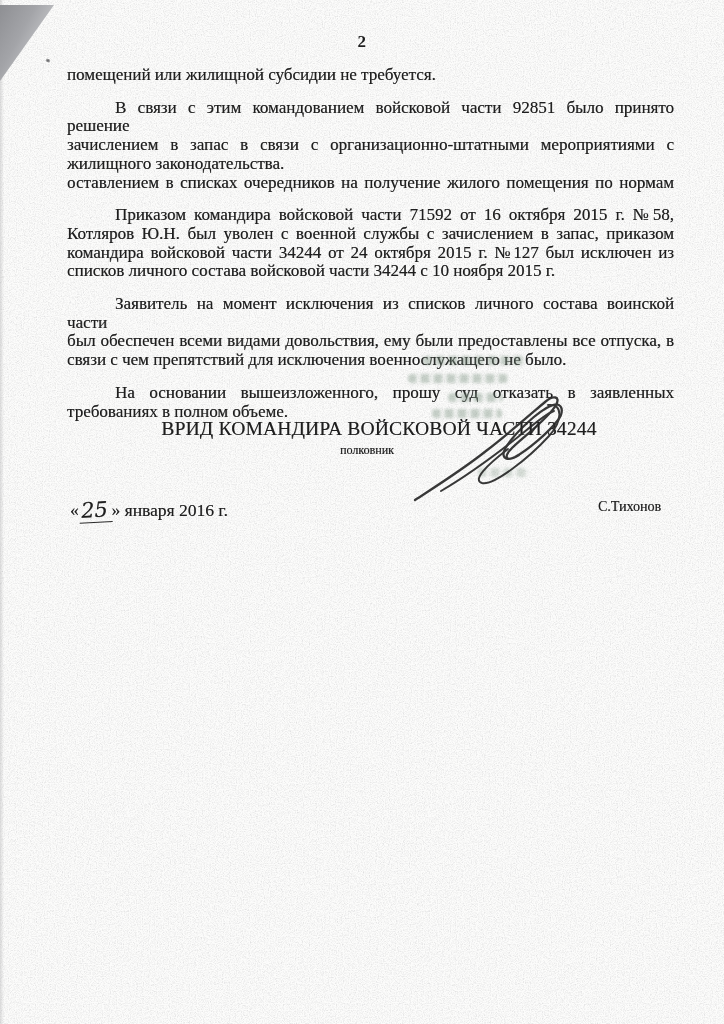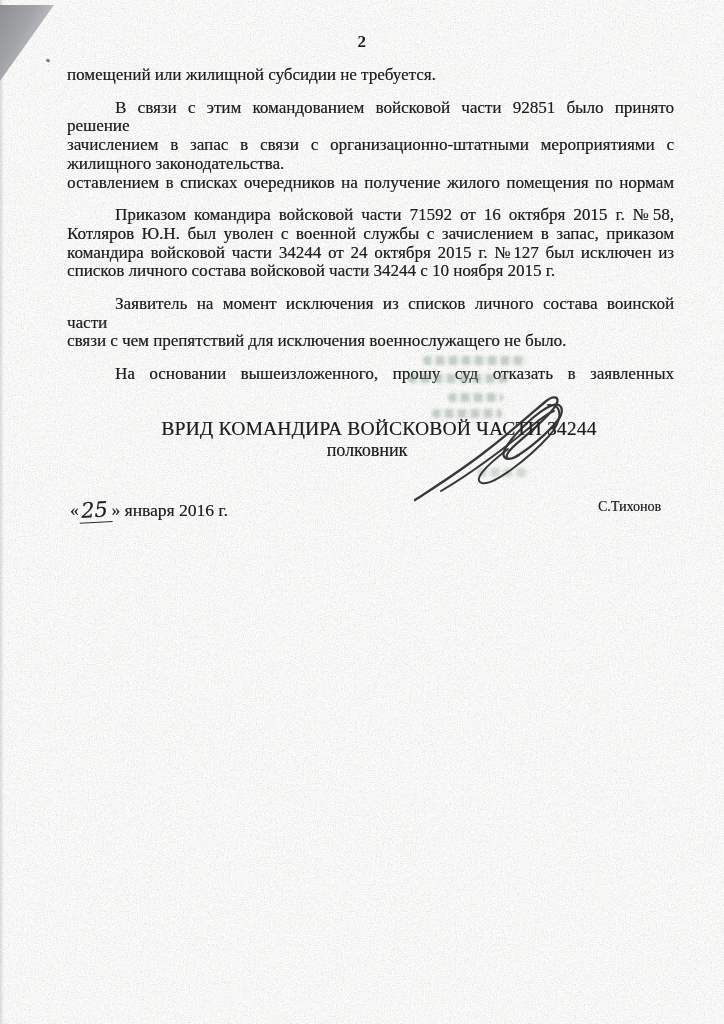--- a/index.html
+++ b/index.html
@@ -47,21 +47,21 @@
   .line { line-height: 18.7px; white-space: normal; }
   .just { text-align: justify; text-align-last: justify; }
   .ind  { text-indent: 48px; margin-top: 14px; }
   
   .sig-block {
     position: absolute; left: 84px; top: 417px; width: 590px;
     text-align: center;
     text-shadow: .35px .25px 0 rgba(25,25,25,.5);
   }
   .sig-title { font-size: 19.5px; line-height: 23px; letter-spacing: .2px; }
-  .sig-rank  { font-size: 18px; line-height: 21px; transform: translateX(-12px); text-align: center; }
+  .sig-rank  { font-size: 12px; line-height: 21px; transform: translateX(-12px); text-align: center; }
   .sig-name  {
     position: absolute; left: 598px; top: 453px;
     font-size: 14px; line-height: 20px;
     text-shadow: .35px .25px 0 rgba(25,25,25,.5);
     margin-top: 44px;
   }
   .signature-svg { position: absolute; left: 410px; top: 392px; }
   
   .date-line {
     position: absolute; left: 70px; top: 497px;
@@ -122,24 +122,26 @@
       <div class="line just">оставлением в списках очередников на получение жилого помещения по нормам</div>
     </div>
     <div class="para">
       <div class="line just ind">Приказом командира войсковой части 71592 от 16 октября 2015 г. №58,</div>
       <div class="line just">Котляров Ю.Н. был уволен с военной службы с зачислением в запас, приказом</div>
       <div class="line just">командира войсковой части 34244 от 24 октября 2015 г. №127 был исключен из</div>
       <div class="line">списков личного состава войсковой части 34244 с 10 ноября 2015 г.</div>
     </div>
     <div class="para">
       <div class="line just ind">Заявитель на момент исключения из списков личного состава воинской части</div>
+      <div class="line just">был обеспечен всеми видами довольствия, ему были предоставлены все отпуска, в</div>
       <div class="line">связи с чем препятствий для исключения военнослужащего не было.</div>
     </div>
     <div class="para">
       <div class="line just ind">На основании вышеизложенного, прошу суд отказать в заявленных</div>
+      <div class="line">требованиях в полном объеме.</div>
     </div>
   </div>
 
   <div class="ghost g1"></div>
   <div class="ghost g2"></div>
   <div class="ghost g3"></div>
   <div class="ghost g4"></div>
   <div class="ghost g5"></div>
 
   <div class="sig-block">

